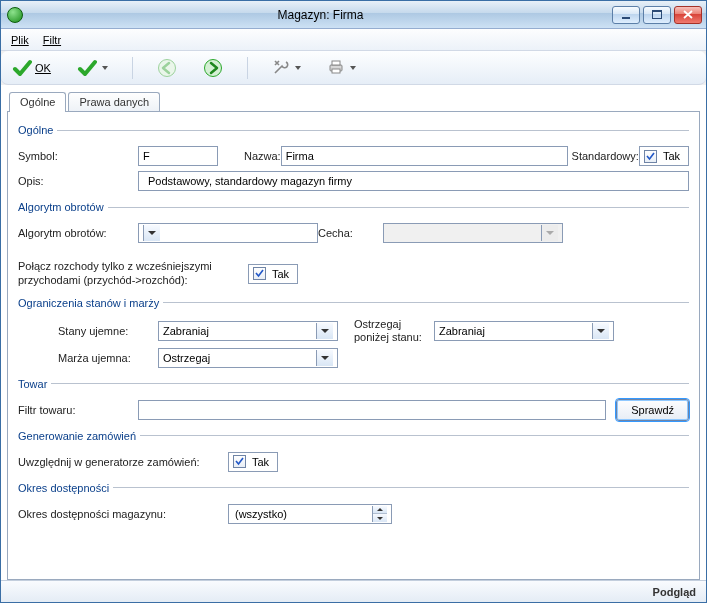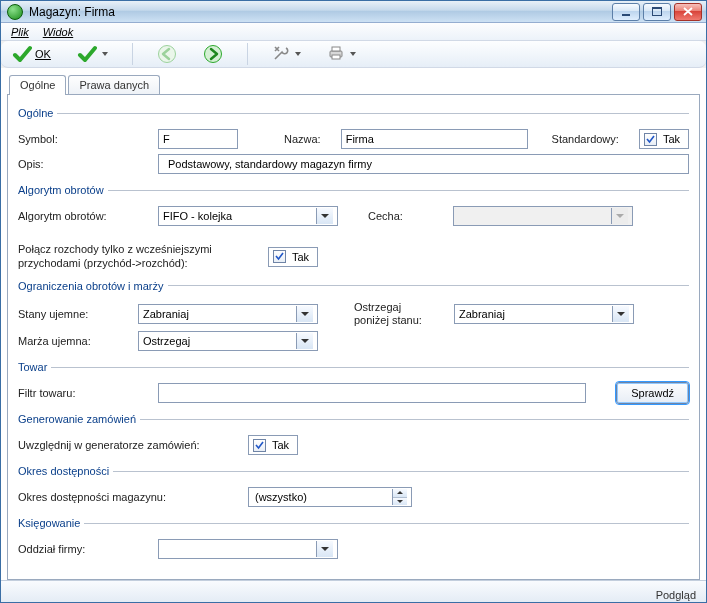--- a/index.html
+++ b/index.html
@@ -31,21 +31,21 @@
     color: #000;
   }
   .titlebar .app-icon {
     width: 16px; height: 16px;
     border-radius: 50%;
     background: radial-gradient(circle at 35% 30%, #8de28d, #1a8c1a);
     border: 1px solid #0b5d0b;
     margin-right: 6px;
     flex: none;
   }
-  .titlebar .title { flex: 1; font-size: 12px; }
+  .titlebar .title { flex: 1; font-size: 12px; text-align: center; }
   .win-controls { display: flex; gap: 3px; }
   .win-btn {
     width: 28px; height: 18px;
     border: 1px solid #5c7fa8;
     border-radius: 3px;
     background: linear-gradient(to bottom, #f7fbff, #d8e7f6 45%, #bdd5ee 46%, #dfeefe);
     display: flex; align-items: center; justify-content: center;
     cursor: pointer;
   }
   .win-btn.close {
@@ -55,21 +55,20 @@
   .win-btn svg { display: block; }
 
   .menubar {
     height: 22px;
     background: linear-gradient(to bottom, #fdfdfe, #ecf2f9);
     border-bottom: 1px solid #d1d9e6;
     display: flex;
     align-items: center;
     padding: 0 10px;
     gap: 14px;
-    font-style: italic;
   }
   .menubar .menu-item { cursor: pointer; text-decoration: underline dotted transparent; }
   .menubar .menu-item .ul { text-decoration: underline; }
 
   .toolbar {
     height: 34px;
     background: linear-gradient(to bottom, #fdfeff, #e6eef7);
     border-bottom: 1px solid #d1d9e6;
     display: flex;
     align-items: center;
@@ -152,21 +151,21 @@
     padding: 0 4px 0 0;
     color: #0a3f8a;
     font-size: 11px;
     font-weight: normal;
     margin-left: 0;
   }
   .row {
     display: flex;
     align-items: center;
     margin: 3px 0;
-    gap: 20px;
+    gap: 0;
     min-height: 22px;
   }
   .lbl { color: #222; white-space: nowrap; }
 
   input[type=text], .select, .combo, .spinner {
     border: 1px solid #8a9bb5;
     background: #fff;
     height: 20px;
     font: inherit;
     padding: 1px 4px;
@@ -240,27 +239,29 @@
   .button.focused {
     outline: 1px solid #3399ff;
     box-shadow: 0 0 0 1px #8fc8ff inset;
   }
 
   .statusbar {
     height: 22px;
     background: linear-gradient(to bottom, #f9fbfe, #e4ecf5);
     border-top: 1px solid #c3cedd;
     display: flex;
+    align-items: center;
     justify-content: flex-end;
     padding: 8px 10px;
     color: #333;
+    font-weight: bold;
   }
 
   .lbl-col-120 { width: 120px; }
-  .lbl-col-100 { width: 100px; }
+  .lbl-col-100 { width: 100px; margin-left: 40px; }
 </style>
 </head>
 <body>
 
 <div class="window">
 
   <div class="titlebar">
     <div class="app-icon"></div>
     <div class="title">Magazyn: Firma</div>
     <div class="win-controls">
@@ -278,21 +279,21 @@
       <div class="win-btn close">
         <svg width="10" height="9">
             <path d="M1 1 L9 8 M9 1 L1 8" stroke="#fff" stroke-width="1.8"></path>
           </svg>
       </div>
     </div>
   </div>
 
   <div class="menubar">
     <span class="menu-item"><span class="ul">Plik</span></span>
-    <span class="menu-item"><span class="ul">Widok</span></span>
+    <span class="menu-item"><span class="ul">Filtr</span></span>
   </div>
 
   <div class="toolbar">
     <div class="tb-btn">
       <span class="green-check">
         <svg width="20" height="20">
             <path d="M3 11 L8 16 L18 4" stroke="#2ca82c" stroke-width="4" fill="none" stroke-linecap="round" stroke-linejoin="round"></path>
           </svg>
       </span>
       <span style="text-decoration:underline">OK</span>
@@ -372,26 +373,25 @@
           <span class="lbl lbl-col-120">Opis:</span>
           <input type="text" style="flex: 1 1 0%; padding-left: 9px;" value="Podstawowy, standardowy magazyn firmy">
         </div>
       </fieldset>
 
       <fieldset class="group">
         <legend>Algorytm obrotów</legend>
         <div class="row">
           <span class="lbl lbl-col-120">Algorytm obrotów:</span>
           <span class="select" style="width:180px">
-            <span class="value">FIFO - kolejka</span>
             <span class="btn">
                 <span class="ar"></span>
               </span>
           </span>
-          <span class="lbl" style="margin-left:10px">Cecha:</span>
+          <span class="lbl" style="">Cecha:</span>
           <span class="select disabled" style="width:180px;margin-left:30px">
             <span class="value"></span>
             <span class="btn">
                 <span class="ar"></span>
               </span>
           </span>
         </div>
         <div class="row" style="margin-top:16px">
           <span class="lbl" style="width:230px;white-space:normal;line-height:1.25">Połącz rozchody tylko z wcześniejszymi przychodami (przychód-&gt;rozchód):</span>
           <span class="chk">
@@ -399,21 +399,21 @@
                 <svg class="mark">
                   <path d="M1 4 L3.5 7 L8 1" stroke="#2157c7" stroke-width="1.6" fill="none"></path>
                 </svg>
               </span>
             <span>Tak</span>
           </span>
         </div>
       </fieldset>
 
       <fieldset class="group">
-        <legend>Ograniczenia obrotów i marży</legend>
+        <legend>Ograniczenia stanów i marży</legend>
         <div class="row">
           <span class="lbl lbl-col-100">Stany ujemne:</span>
           <span class="select" style="width:180px">
             <span class="value">Zabraniaj</span>
             <span class="btn">
                 <span class="ar"></span>
               </span>
           </span>
           <span class="lbl" style="margin-left:16px;width:80px;white-space:normal;line-height:1.2">Ostrzegaj poniżej stanu:</span>
           <span class="select" style="width:180px">
@@ -469,32 +469,20 @@
                   <span class="up"></span>
                 </div>
               <div>
                   <span class="down"></span>
                 </div>
             </span>
           </span>
         </div>
       </fieldset>
 
-      <fieldset class="group">
-        <legend>Księgowanie</legend>
-        <div class="row">
-          <span class="lbl lbl-col-120">Oddział firmy:</span>
-          <span class="select" style="width:180px">
-            <span class="value"></span>
-            <span class="btn">
-                <span class="ar"></span>
-              </span>
-          </span>
-        </div>
-      </fieldset>
 
     </div>
   </div>
 
   <div class="statusbar">
     <span>Podgląd</span>
   </div>
 
 </div>
 

